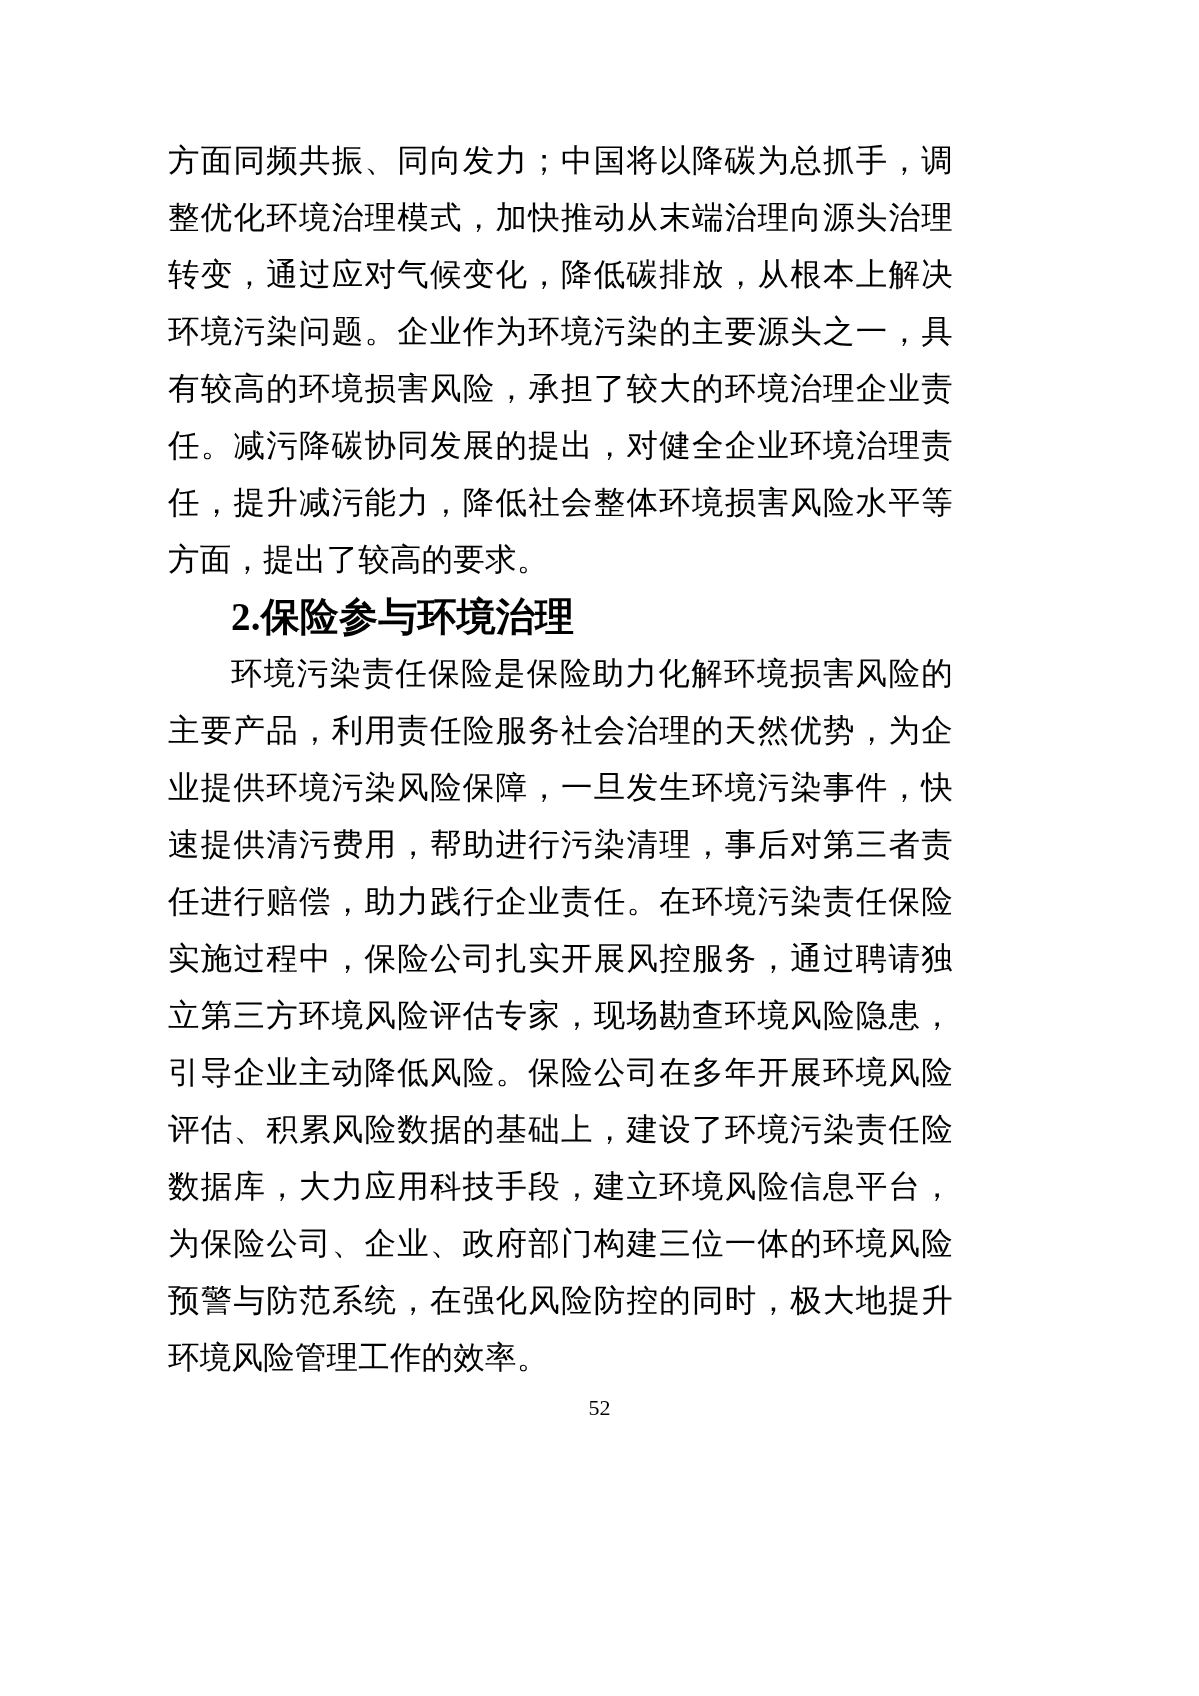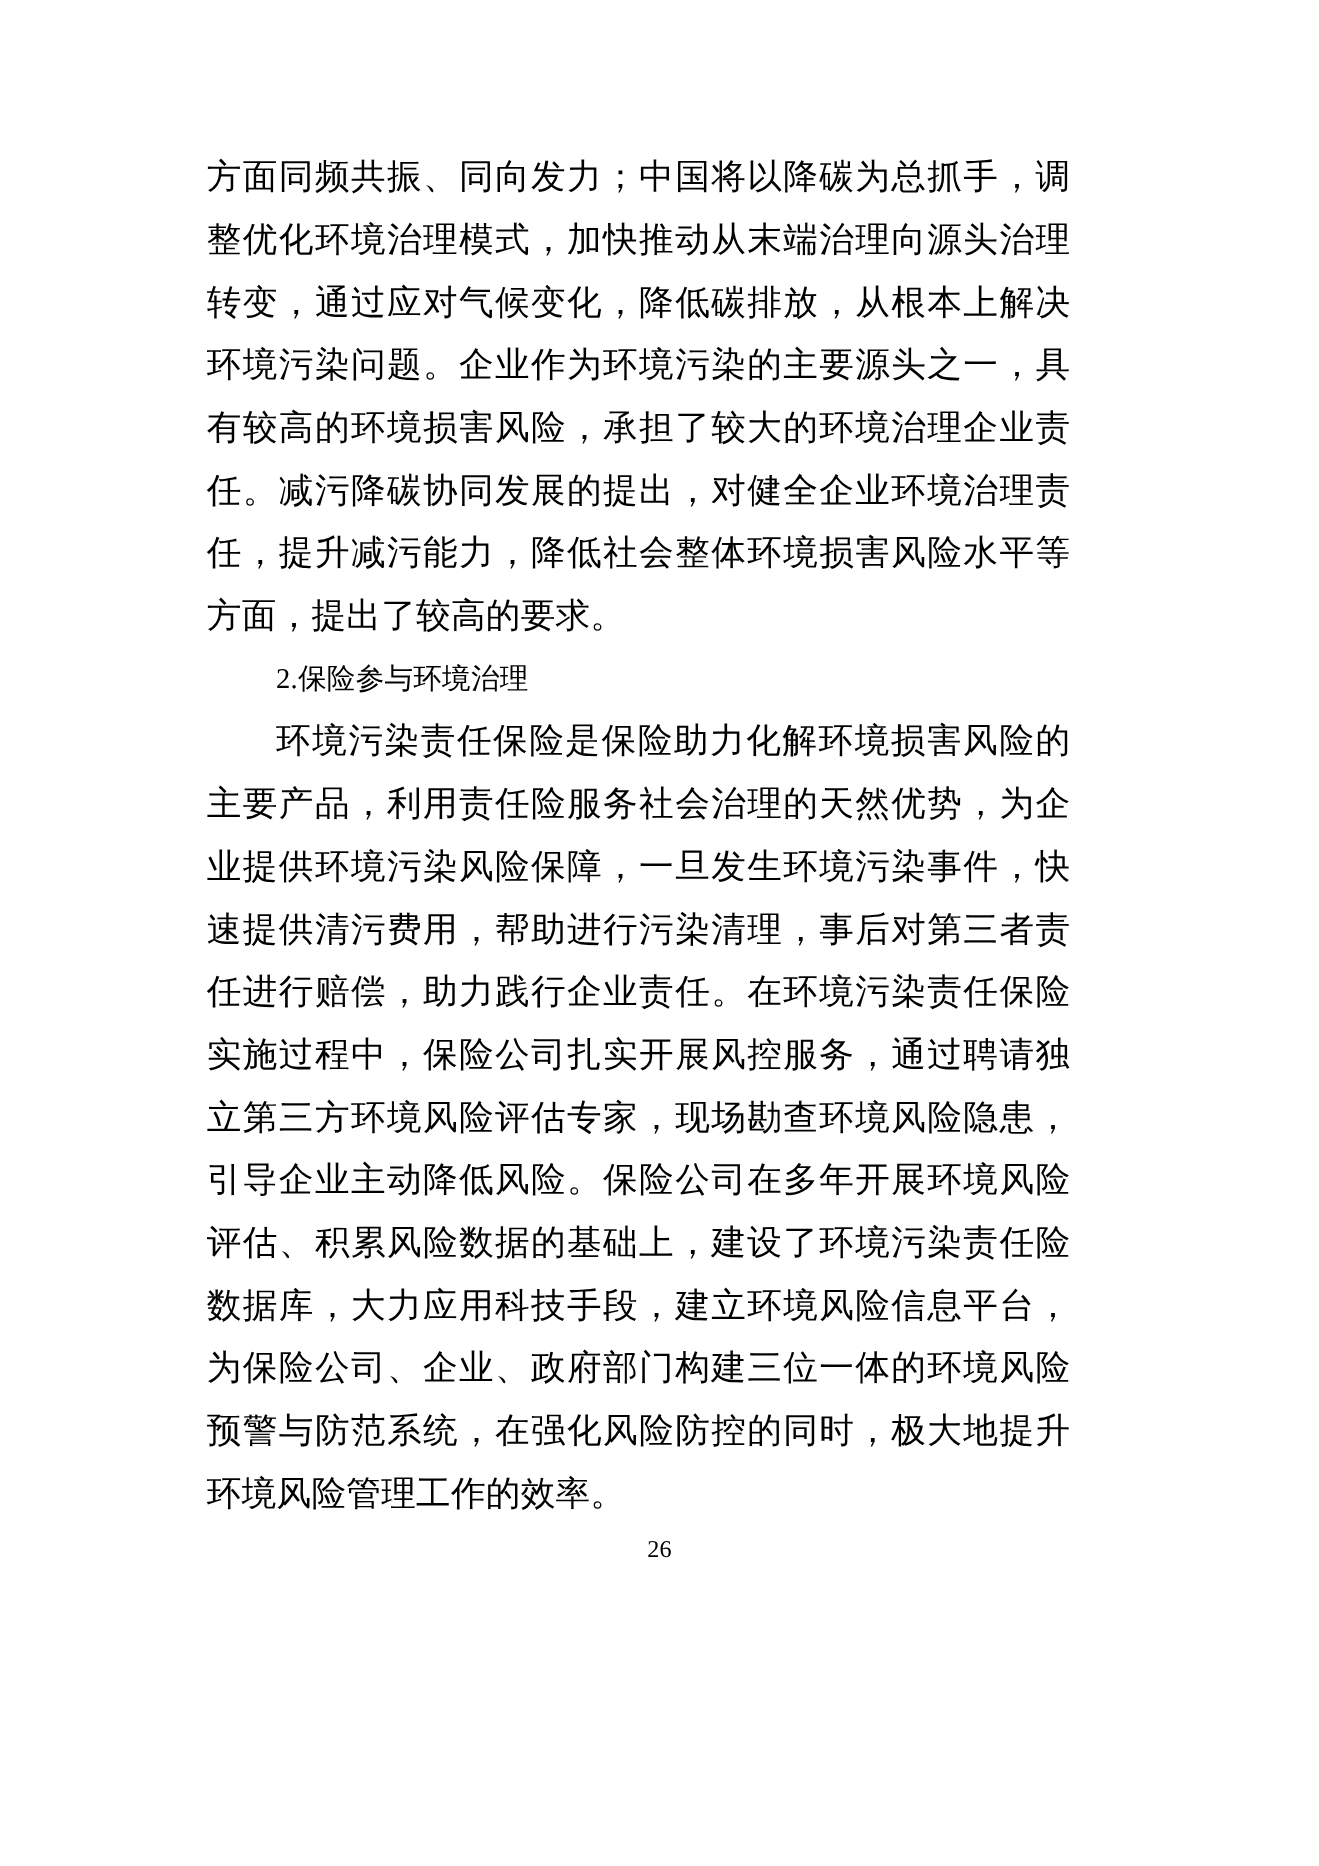--- a/index.html
+++ b/index.html
@@ -21,38 +21,37 @@
     width: 1199px;
     height: 1696px;
     background: #ffffff;
     box-sizing: border-box;
   }
   .content {
     position: absolute;
     left: 168px;
     top: 132px;
     width: 785px;
-    margin-left: 20px;
   }
   p.para {
     margin: 0;
     font-size: 31.5px;
     line-height: 57px;
     text-align: justify;
     text-justify: inter-ideograph;
     letter-spacing: 0.2px;
   }
   p.indent {
     text-indent: 63px;
   }
   h2.heading {
     margin: 0;
-    font-size: 26px;
+    font-size: 39px;
     line-height: 57px;
-    font-weight: normal;
+    font-weight: bold;
     text-indent: 63px;
     letter-spacing: 0.2px;
   }
   .page-number {
     position: absolute;
     left: 0;
     top: 1395px;
     width: 1199px;
     text-align: center;
     font-size: 22px;
@@ -62,14 +61,14 @@
 </style>
 </head>
 <body>
 
 <div class="page">
   <div class="content">
     <p class="para">方面同频共振、同向发力；中国将以降碳为总抓手，调整优化环境治理模式，加快推动从末端治理向源头治理转变，通过应对气候变化，降低碳排放，从根本上解决环境污染问题。企业作为环境污染的主要源头之一，具有较高的环境损害风险，承担了较大的环境治理企业责任。减污降碳协同发展的提出，对健全企业环境治理责任，提升减污能力，降低社会整体环境损害风险水平等方面，提出了较高的要求。</p>
     <h2 class="heading">2.保险参与环境治理</h2>
     <p class="para indent">环境污染责任保险是保险助力化解环境损害风险的主要产品，利用责任险服务社会治理的天然优势，为企业提供环境污染风险保障，一旦发生环境污染事件，快速提供清污费用，帮助进行污染清理，事后对第三者责任进行赔偿，助力践行企业责任。在环境污染责任保险实施过程中，保险公司扎实开展风控服务，通过聘请独立第三方环境风险评估专家，现场勘查环境风险隐患，引导企业主动降低风险。保险公司在多年开展环境风险评估、积累风险数据的基础上，建设了环境污染责任险数据库，大力应用科技手段，建立环境风险信息平台，为保险公司、企业、政府部门构建三位一体的环境风险预警与防范系统，在强化风险防控的同时，极大地提升环境风险管理工作的效率。</p>
   </div>
-  <div class="page-number">26</div>
+  <div class="page-number">52</div>
 </div>
 
 </body></html>

